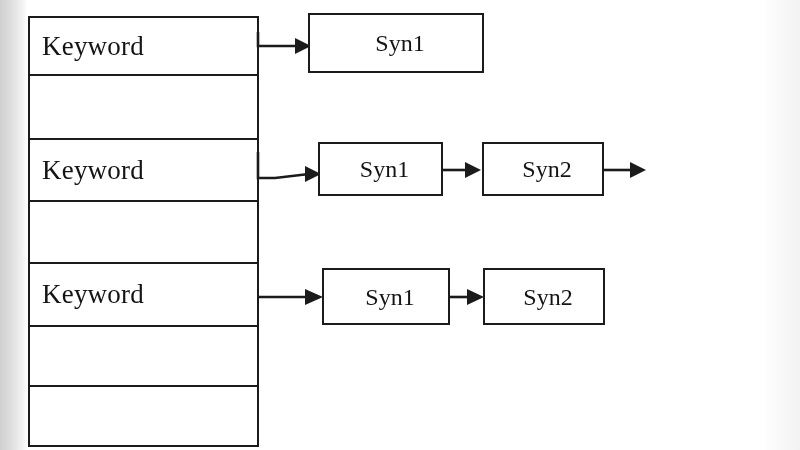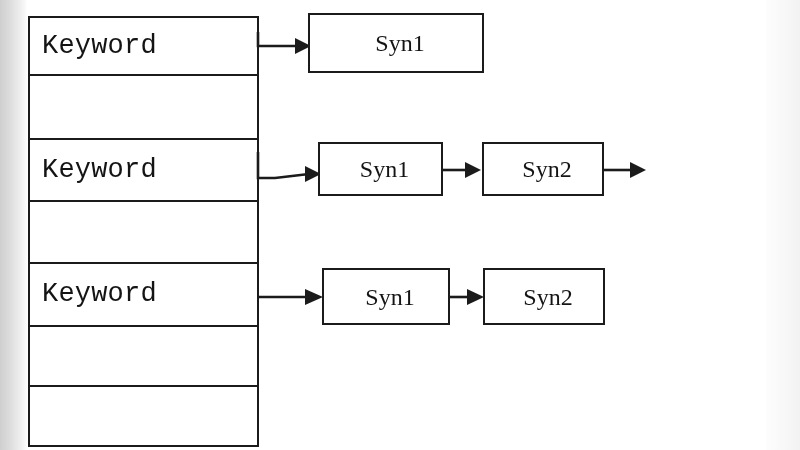--- a/index.html
+++ b/index.html
@@ -43,21 +43,20 @@
     border-bottom: none;
     box-sizing: border-box;
     background: #ffffff;
   }
   .bucket-row {
     box-sizing: border-box;
     border-bottom: 2.5px solid #1b1b1b;
     display: flex;
     align-items: center;
     padding-left: 12px;
-    font-family: Liberation Mono, monospace;
   }
   .bucket-label {
     font-size: 27px;
     line-height: 1;
     color: #141414;
     letter-spacing: 0.2px;
     white-space: nowrap;
   }
 
   

